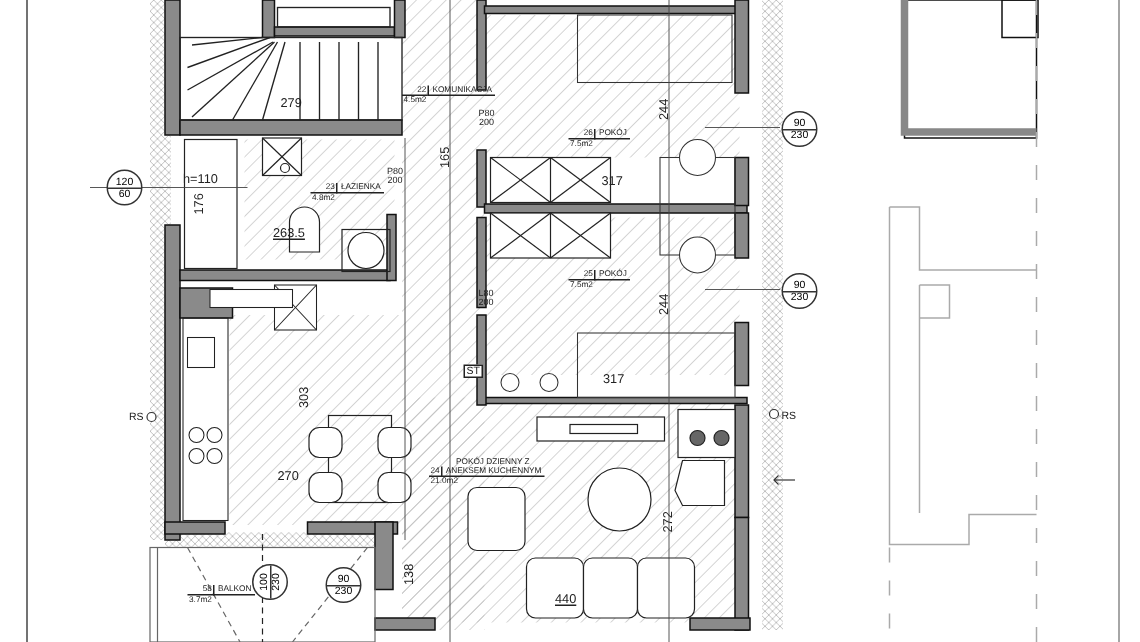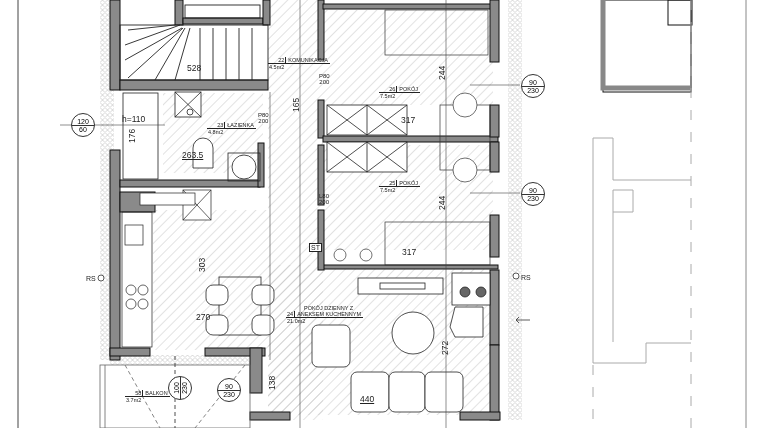--- a/index.html
+++ b/index.html
@@ -240,33 +240,33 @@
   <div class="area" style="text-align:left;">21.0m2</div>
 </div>
 <div class="roomtag" style="left:125px;top:390px;">
   <div>
       <div class="num">58</div>
       <div class="area">3.7m2</div>
     </div>
   <div class="name">BALKON</div>
 </div>
 
-<div class="lbl dim" style="left:187px;top:64px;">528</div>
+<div class="lbl dim" style="left:187px;top:64px;">279</div>
 <div class="lbl dim" style="left:122px;top:115px;">h=110</div>
 <div class="lbl dim rot" style="left:128px;top:143px;">176</div>
 <div class="lbl dim" style="left:182px;top:151px;text-decoration:underline;">263.5</div>
 <div class="lbl dim rot" style="left:292px;top:112px;">165</div>
 <div class="lbl dim rot" style="left:438px;top:80px;">244</div>
 <div class="lbl dim" style="left:401px;top:116px;">317</div>
 <div class="lbl dim rot" style="left:438px;top:210px;">244</div>
 <div class="lbl dim" style="left:402px;top:248px;">317</div>
 <div class="lbl dim rot" style="left:198px;top:272px;">303</div>
-<div class="lbl dim" style="left:196px;top:313px;">270</div>
+<div class="lbl dim" style="left:185px;top:313px;">270</div>
 <div class="lbl dim rot" style="left:441px;top:355px;">272</div>
-<div class="lbl dim" style="left:360px;top:395px;text-decoration:underline;">440</div>
+<div class="lbl dim" style="left:370px;top:395px;text-decoration:underline;">440</div>
 <div class="lbl dim rot" style="left:268px;top:390px;">138</div>
 
 <div class="lbl small" style="left:258px;top:112px;text-align:center;">
   <div>P80</div>
   <div>200</div>
 </div>
 <div class="lbl small" style="left:319px;top:73px;text-align:center;">
   <div>P80</div>
   <div>200</div>
 </div>

